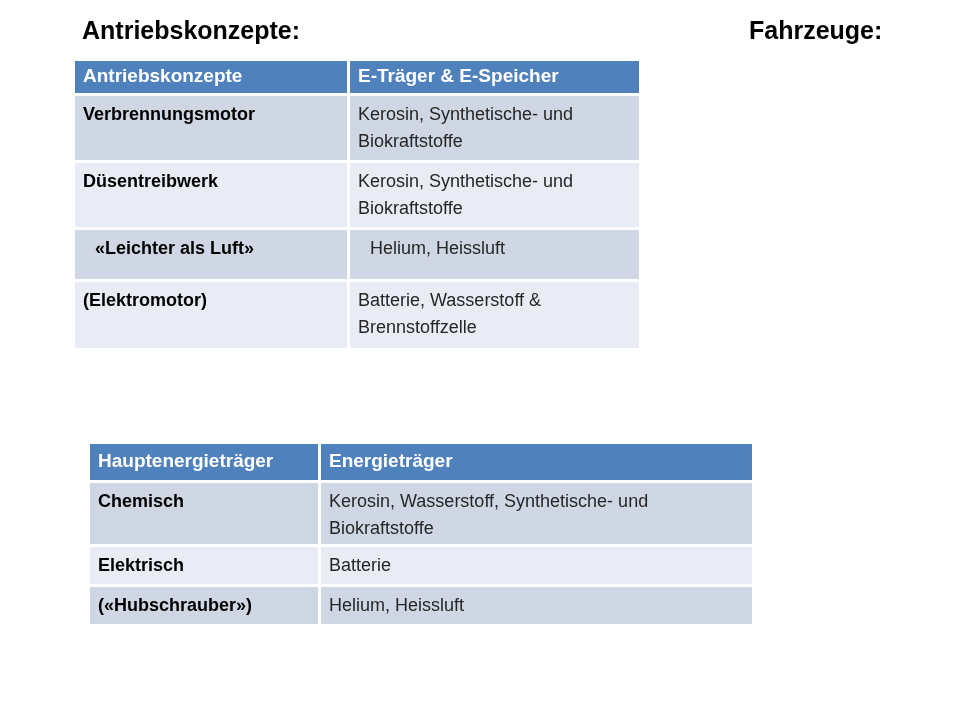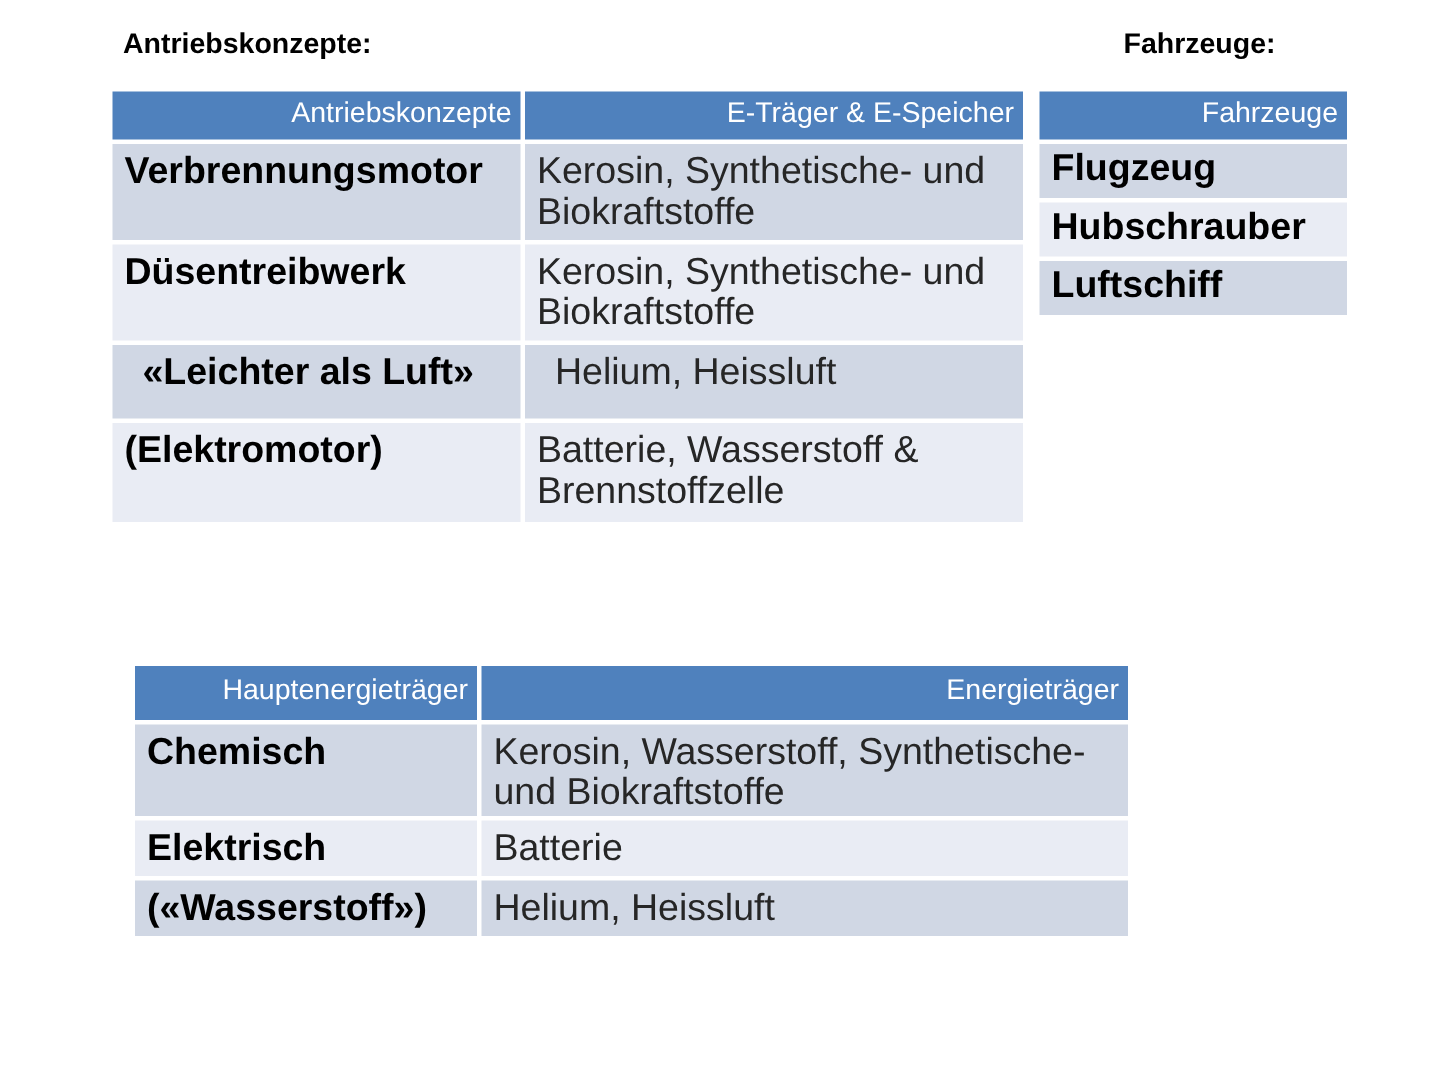--- a/index.html
+++ b/index.html
@@ -9,61 +9,61 @@
     font-family: "Liberation Sans", sans-serif;
   }
   .slide {
     position: relative;
     width: 960px; height: 720px;
     background: var(--page-bg, #ffffff);
     overflow: hidden;
   }
   .sec-title {
     position: absolute;
-    font-size: 19px;
+    font-size: 25px;
     font-weight: bold;
     line-height: 22px;
     color: var(--title-text, #000000);
     white-space: nowrap;
   }
   #title-antriebskonzepte { left: 82px;  top: 19px;  }
   #title-fahrzeuge        { left: 705px; top: 19px; margin-left: 44px;  }
   #title-hauptenergie     { left: 96px;  top: 407px; }
 
   table.tbl {
     position: absolute;
     border-collapse: separate;
     border-spacing: 3px;
     table-layout: fixed;
   }
   .tbl th {
     background: var(--header-bg, #4f81bd);
     color: var(--header-text, #ffffff);
     font-size: 19px;
-    font-weight: normal;
-    text-align: right;
+    font-weight: bold;
+    text-align: left;
     vertical-align: middle;
     padding: 1px 6px 3px 8px;
     line-height: 24px;
   }
   .tbl td {
-    font-size: 25px;
+    font-size: 18px;
     vertical-align: top;
     padding: 5px 6px 2px 8px;
     line-height: 27px;
   }
   .tbl td.key { font-weight: bold; color: var(--key-text, #000000); }
   .tbl td.val { font-weight: normal; color: var(--body-text, #262626); }
   .tbl tr.dark td  { background: var(--row-dark, #d0d7e4); }
   .tbl tr.light td { background: var(--row-light, #e9ecf4); }
 
   
   #tbl-antriebskonzepte { left: 72px; top: 58px; }
   #tbl-antriebskonzepte .c1 { width: 272px; }
-  #tbl-antriebskonzepte .c2 { width: 332px; }
+  #tbl-antriebskonzepte .c2 { width: 289px; }
   #tbl-antriebskonzepte thead th { height: 32px; }
   #tbl-antriebskonzepte tbody tr:nth-child(1) td { height: 64px; }
   #tbl-antriebskonzepte tbody tr:nth-child(2) td { height: 64px; }
   #tbl-antriebskonzepte tbody tr:nth-child(3) td { height: 49px; padding-left: 20px; }
   #tbl-antriebskonzepte tbody tr:nth-child(4) td { height: 66px; }
 
   
   #tbl-fahrzeuge { left: 690px; top: 58px; }
   #tbl-fahrzeuge .c1 { width: 205px; }
   #tbl-fahrzeuge thead th { height: 32px; }
@@ -107,56 +107,38 @@
       </tr>
       <tr class="light">
         <td class="c1 key">(Elektromotor)</td>
         <td class="c2 val">Batterie, Wasserstoff &amp; Brennstoffzelle</td>
       </tr>
     </tbody>
   </table>
 
   <div class="sec-title" id="title-fahrzeuge">Fahrzeuge:</div>
 
-  <table class="tbl" id="tbl-fahrzeuge">
-    <thead>
-      <tr>
-        <th class="c1">Fahrzeuge</th>
-      </tr>
-    </thead>
-    <tbody>
-      <tr class="dark">
-        <td class="c1 key">Flugzeug</td>
-      </tr>
-      <tr class="light">
-        <td class="c1 key">Hubschrauber</td>
-      </tr>
-      <tr class="dark">
-        <td class="c1 key">Luftschiff</td>
-      </tr>
-    </tbody>
-  </table>
 
 
   <table class="tbl" id="tbl-hauptenergie">
     <thead>
       <tr>
         <th class="c1">Hauptenergieträger</th>
         <th class="c2">Energieträger</th>
       </tr>
     </thead>
     <tbody>
       <tr class="dark">
         <td class="c1 key">Chemisch</td>
         <td class="c2 val">Kerosin, Wasserstoff, Synthetische- und Biokraftstoffe</td>
       </tr>
       <tr class="light">
         <td class="c1 key">Elektrisch</td>
         <td class="c2 val">Batterie</td>
       </tr>
       <tr class="dark">
-        <td class="c1 key">(«Wasserstoff»)</td>
+        <td class="c1 key">(«Hubschrauber»)</td>
         <td class="c2 val">Helium, Heissluft</td>
       </tr>
     </tbody>
   </table>
 
 </div>
 
 </body></html>

